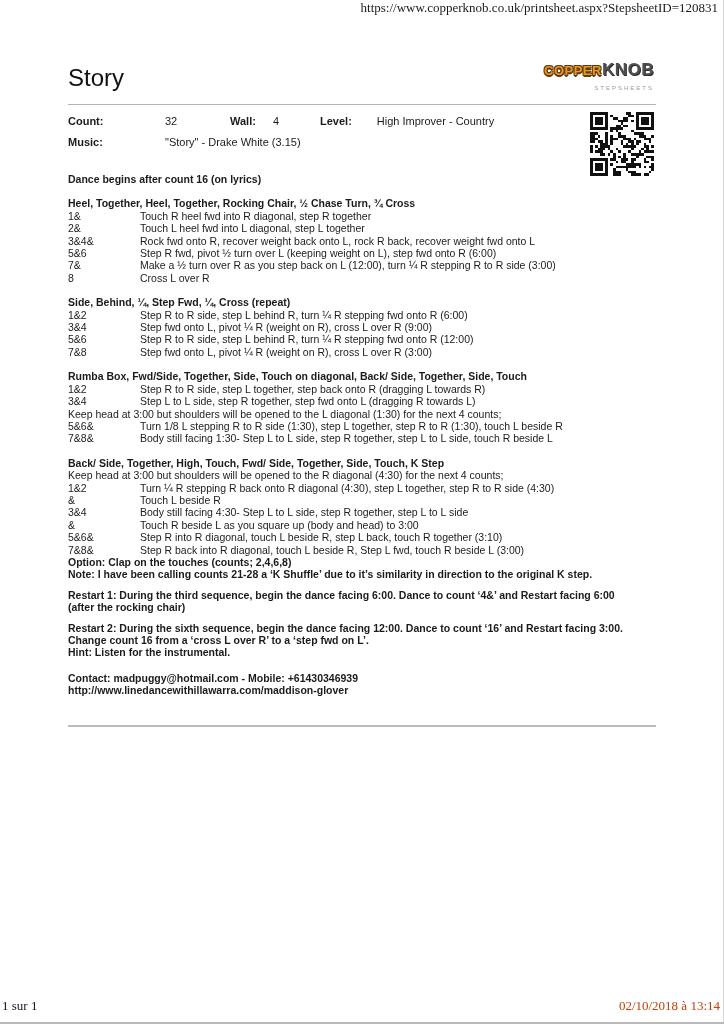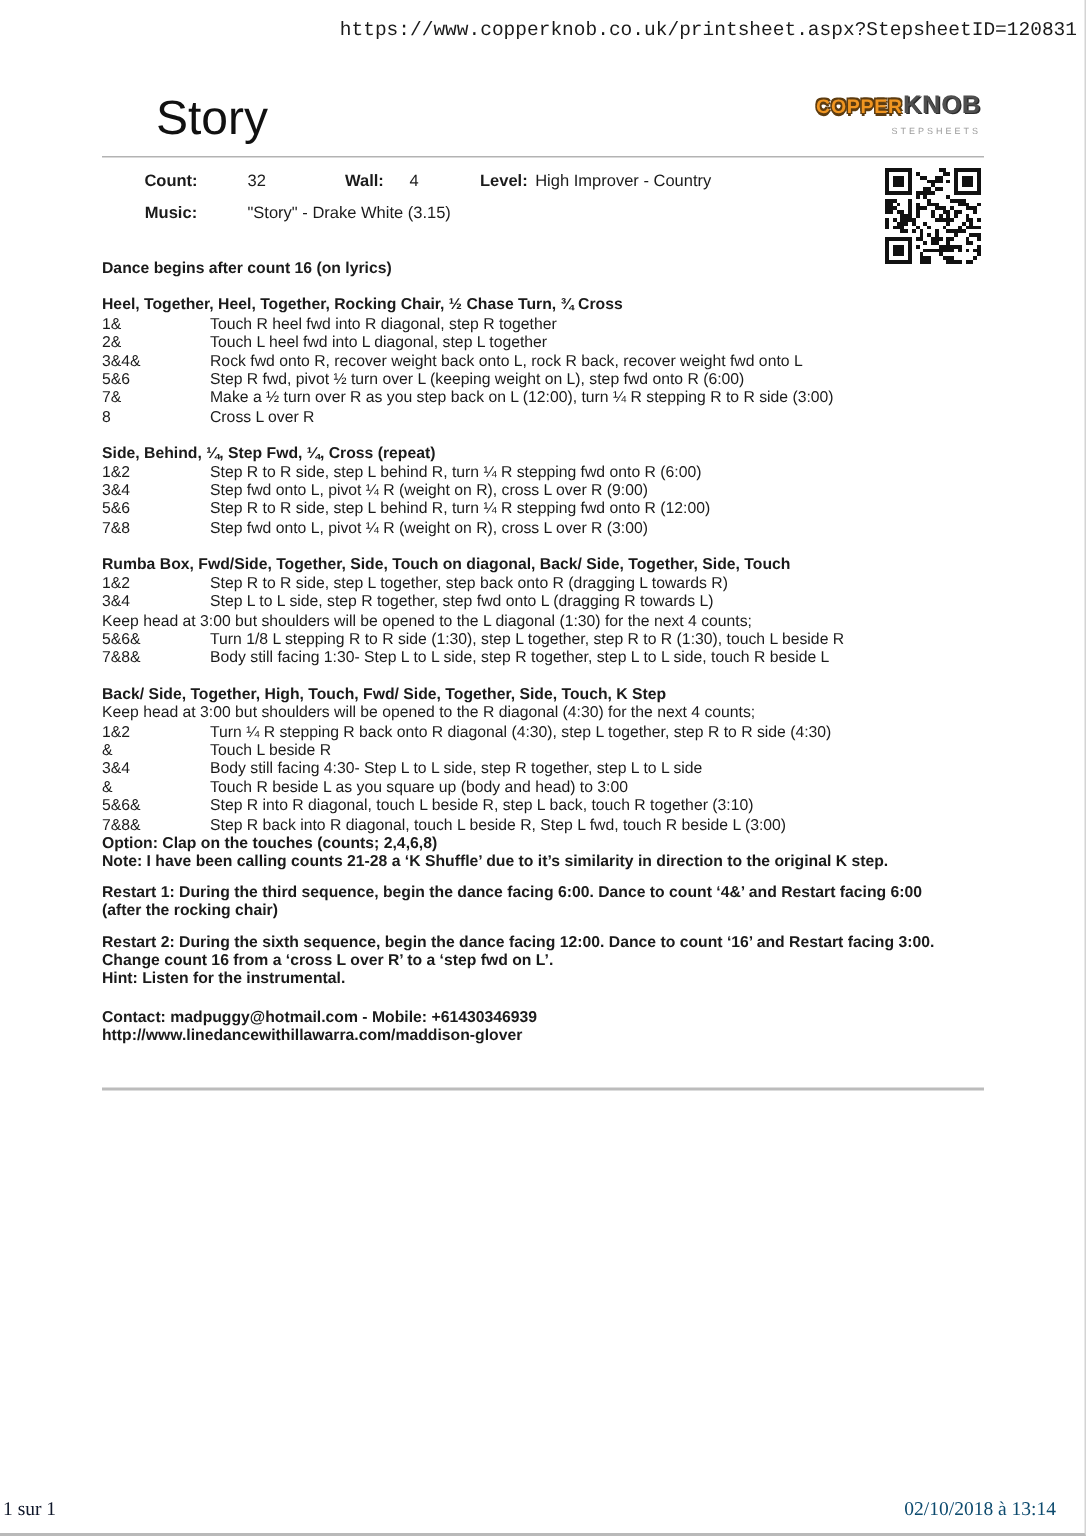--- a/index.html
+++ b/index.html
@@ -8,68 +8,68 @@
     background:#ffffff;
     font-family:"Liberation Sans",sans-serif;
     color:#1b1b1b;
     position:relative;
     box-sizing:border-box;
     border-right:1px solid #d4d4d4;
     border-bottom:2px solid #b9b9b9;
     overflow:hidden;
   }
   .url-header{
-    position:absolute;top:12px;right:5px;
-    font-family:Liberation Mono, monospace;
+    position:absolute;top:0;right:5px;
+    font-family:Liberation Serif, serif;
     font-size:13px;color:#1a1a1a;
   }
   .page{position:absolute;left:68px;top:60px;width:588px;}
   .title-row{display:flex;justify-content:space-between;align-items:flex-end;}
-  .page-title{font-size:32px;line-height:36px;font-weight:400;color:#111;margin-left:36px;}
+  .page-title{font-size:24px;line-height:36px;font-weight:400;color:#111;}
   .logo{line-height:16px;text-align:right;padding-right:2px;}
   .logo .copper{
     font-weight:900;font-size:13px;color:#f09520;letter-spacing:.5px;
     text-shadow:1px 1px 0 #5d3c10,-1px 1px 0 #5d3c10,1px -1px 0 #5d3c10,-1px -1px 0 #5d3c10,0 2px 0 #5d3c10;
   }
   .logo .knob{
     font-weight:900;font-size:17px;color:#4f4f4f;letter-spacing:.5px;
     text-shadow:1px 1px 0 #2c2c2c;
   }
   .logo .tagline{font-size:6px;color:#9a9a9a;letter-spacing:2px;margin-top:1px;}
   .rule{border:none;border-top:1px solid #b3b3b3;margin:8px 0 0 0;}
   .rule2{border:none;border-top:2px solid #bcbcbc;margin:28px 0 0 0;}
   .meta{margin-top:6px;font-size:11px;line-height:21px;position:relative;}
   .meta .lab{font-weight:bold;}
   .mrow{display:flex;white-space:nowrap;}
-  .c-lab{display:inline-block;width:92px;text-align:center;}
+  .c-lab{display:inline-block;width:92px;text-align:left;}
   .c-val{display:inline-block;width:65px;padding-left:5px;}
   .w-lab{display:inline-block;width:38px;}
   .w-val{display:inline-block;width:47px;padding-left:5px;}
   .l-lab{display:inline-block;}
-  .l-val{display:inline-block;padding-left:5px;}
+  .l-val{display:inline-block;padding-left:5px;margin-left:20px;}
   .m-val{padding-left:5px;}
   .qr{position:absolute;top:52px;right:2px;width:64px;height:64px;}
   .body-text{font-size:10.5px;line-height:12.4px;}
   .intro{font-weight:bold;margin-top:20px;white-space:nowrap;}
   .sec-title{font-weight:bold;margin-top:12px;white-space:nowrap;}
   .sec-note{font-weight:normal;white-space:nowrap;}
   .step-row{display:flex;white-space:nowrap;}
   .count{width:72px;flex:none;}
   .step-text{flex:none;}
   .notes-block{font-weight:bold;white-space:nowrap;}
   .para{font-weight:bold;margin-top:8px;white-space:nowrap;}
   .para div{white-space:nowrap;}
   .contact{margin-top:13px;}
   .footer-left{
     position:absolute;bottom:8px;left:2px;
     font-family:"Liberation Serif",serif;font-size:13px;color:#0f172a;
   }
   .footer-right{
-    position:absolute;bottom:8px;right:19px;
-    font-family:"Liberation Serif",serif;font-size:13px;color:#0c4a6e;margin-left:42px;
+    position:absolute;bottom:8px;right:3px;
+    font-family:"Liberation Serif",serif;font-size:13px;color:#c2410c;margin-left:42px;
   }
 </style>
 </head>
 <body>
 
 <div class="url-header">https://www.copperknob.co.uk/printsheet.aspx?StepsheetID=120831</div>
 
 <div class="page">
 
   <div class="title-row">

